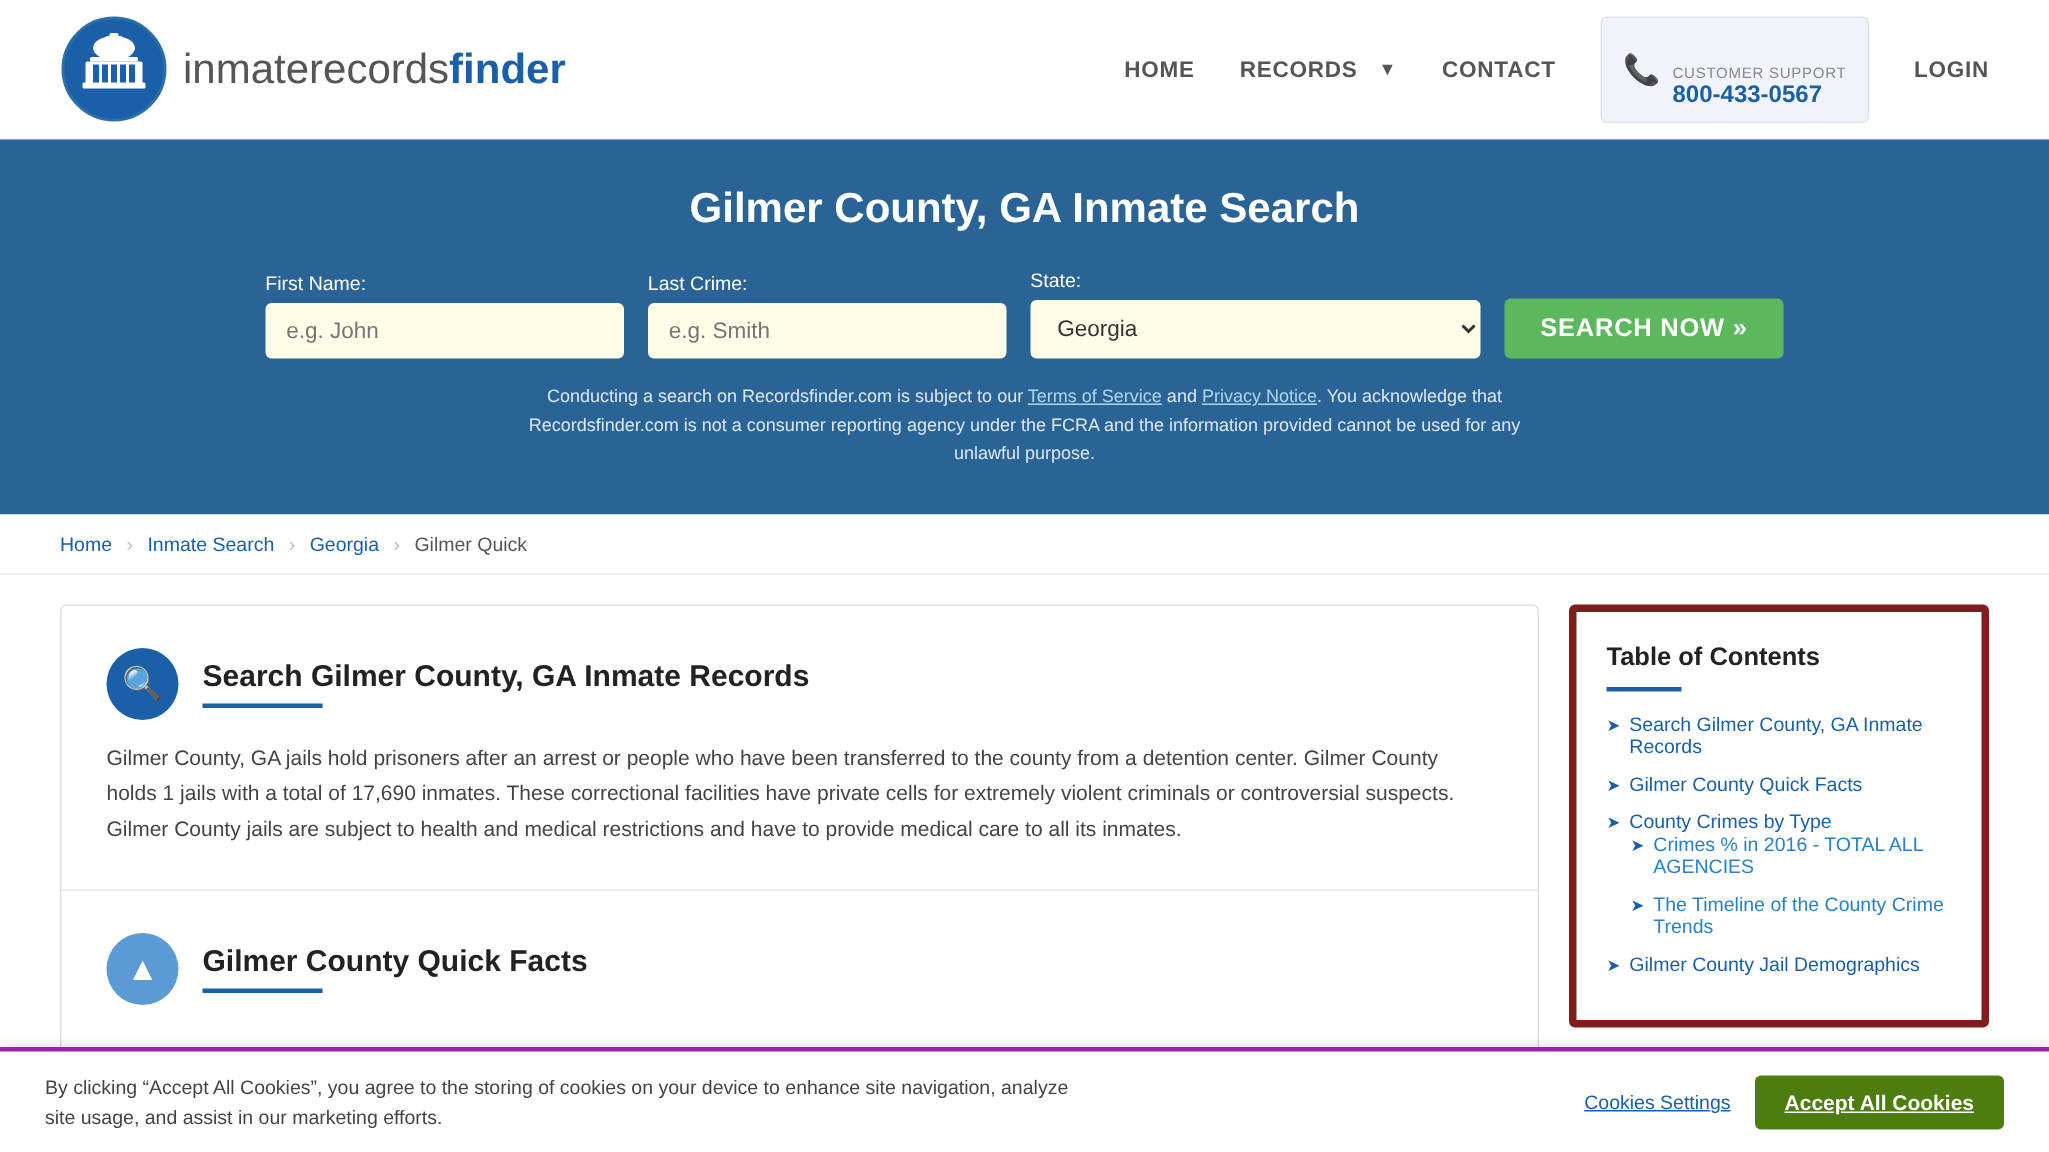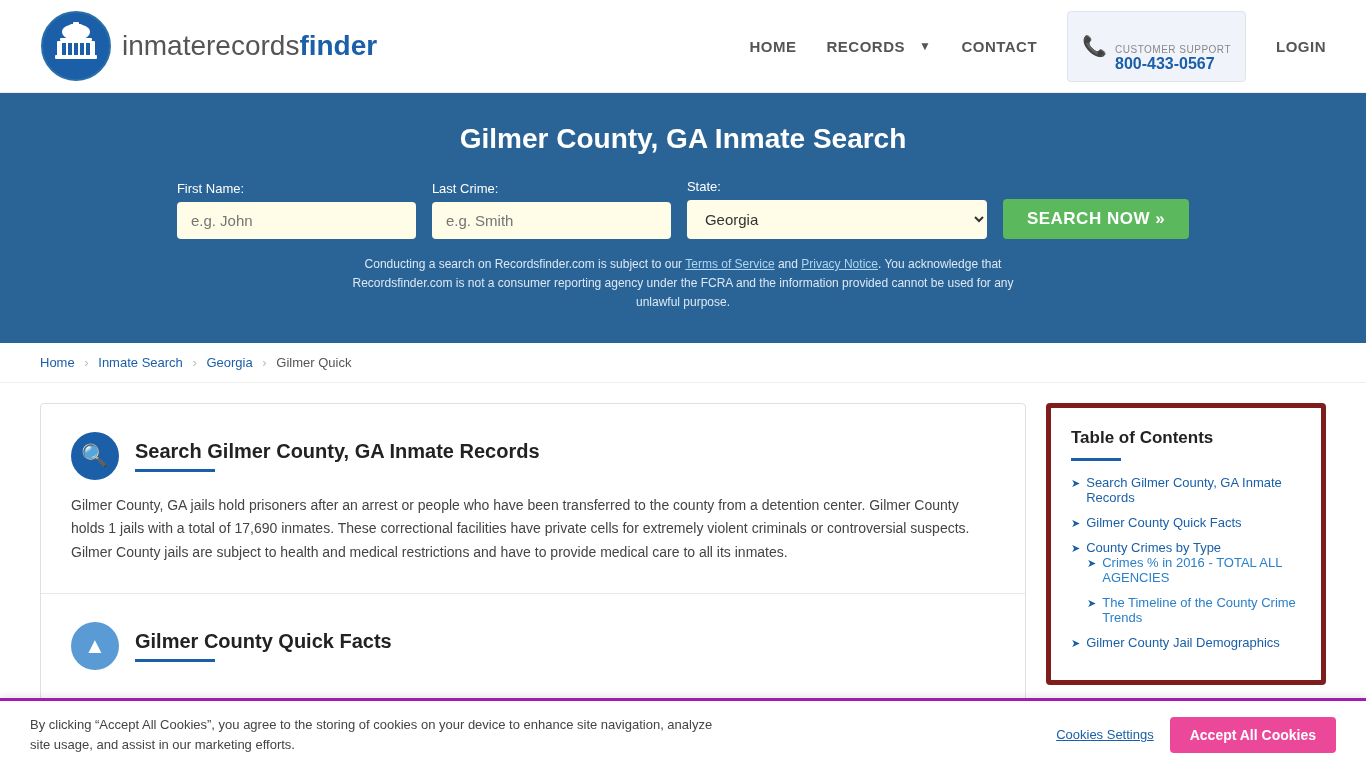--- a/index.html
+++ b/index.html
@@ -321,28 +321,29 @@
     }
     .cookie-settings-btn {
       font-size: 13px;
       color: #1a5fa8;
       background: none;
       border: none;
       cursor: pointer;
       text-decoration: underline;
     }
     .cookie-accept-btn {
-      background: #ec4899;
+      background: #4d7c0f;
       color: #fff;
       border: none;
       border-radius: 4px;
       padding: 10px 20px;
       font-size: 14px;
       font-weight: 700;
       cursor: pointer;
+      text-decoration: underline;
     }
   </style>
 </head>
 <body>
 
 <header class="header">
   <div class="logo-area">
 
     <svg class="logo-icon" viewBox="0 0 72 72" xmlns="http://www.w3.org/2000/svg">
       <circle cx="36" cy="36" r="34" fill="#1a5fa8" stroke="#2a6fa8" stroke-width="2"></circle>

